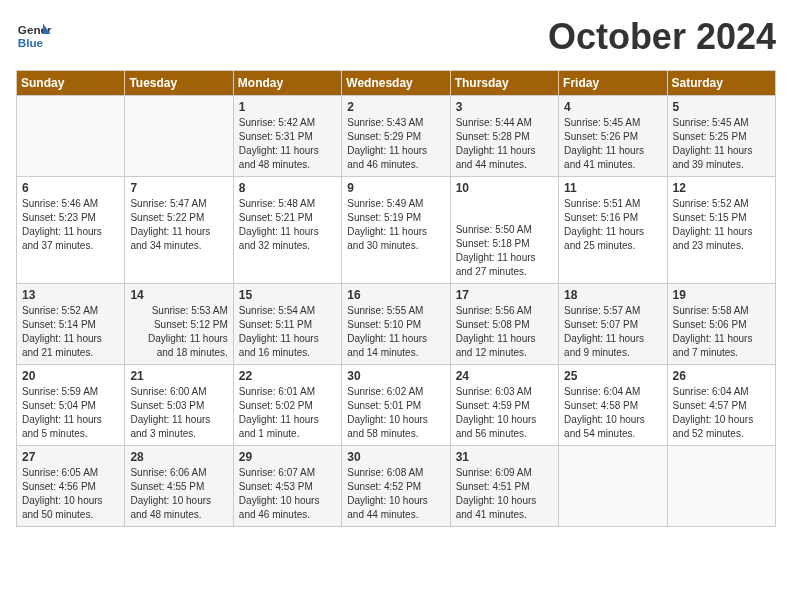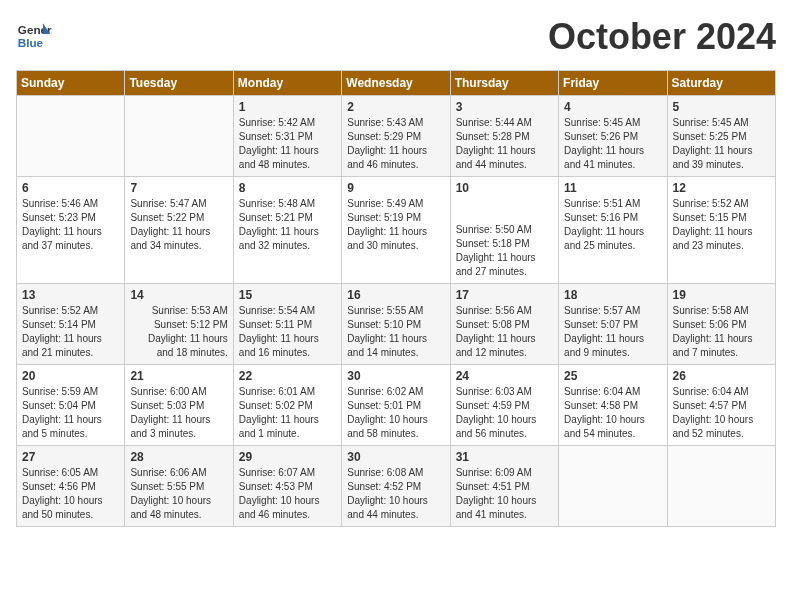--- a/index.html
+++ b/index.html
@@ -275,21 +275,21 @@
       <tr class="row-shade">
         <td>
           <div class="day-number">27</div>
           <div class="day-detail" style="white-space: pre-line;">Sunrise: 6:05 AM
 Sunset: 4:56 PM
 Daylight: 10 hours and 50 minutes.</div>
         </td>
         <td>
           <div class="day-number">28</div>
           <div class="day-detail" style="white-space: pre-line;">Sunrise: 6:06 AM
-Sunset: 5:55 PM
+Sunset: 4:55 PM
 Daylight: 10 hours and 48 minutes.</div>
         </td>
         <td>
           <div class="day-number">29</div>
           <div class="day-detail" style="white-space: pre-line;">Sunrise: 6:07 AM
 Sunset: 4:53 PM
 Daylight: 10 hours and 46 minutes.</div>
         </td>
         <td>
           <div class="day-number">30</div>

